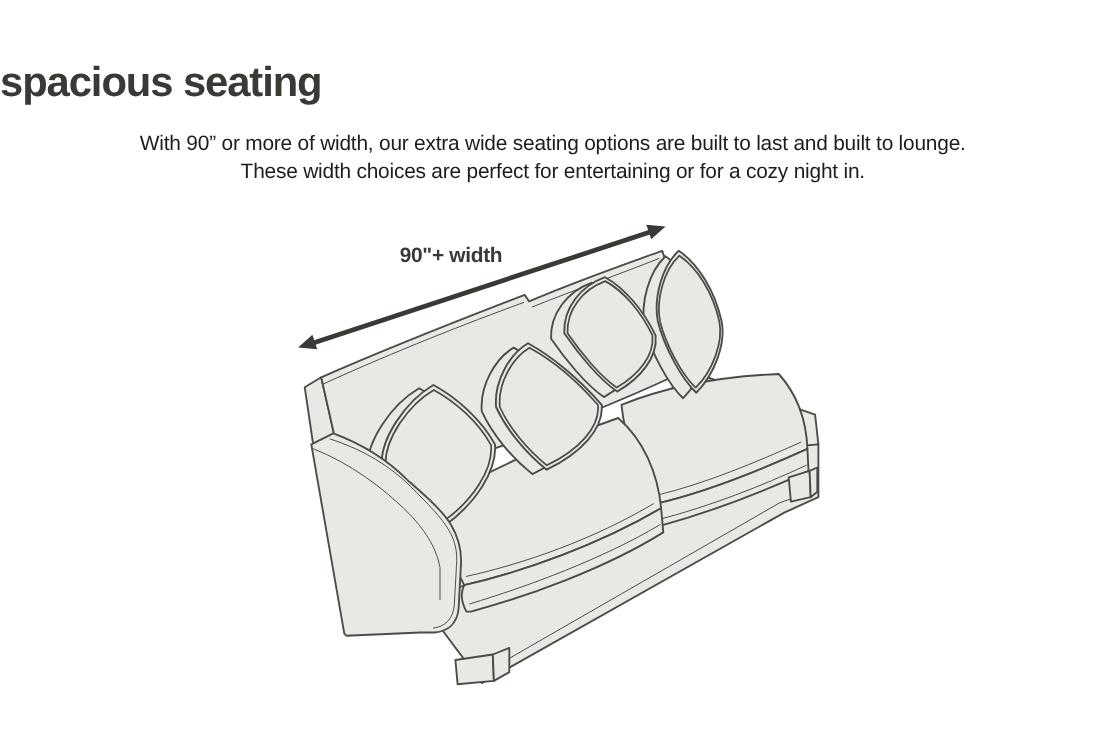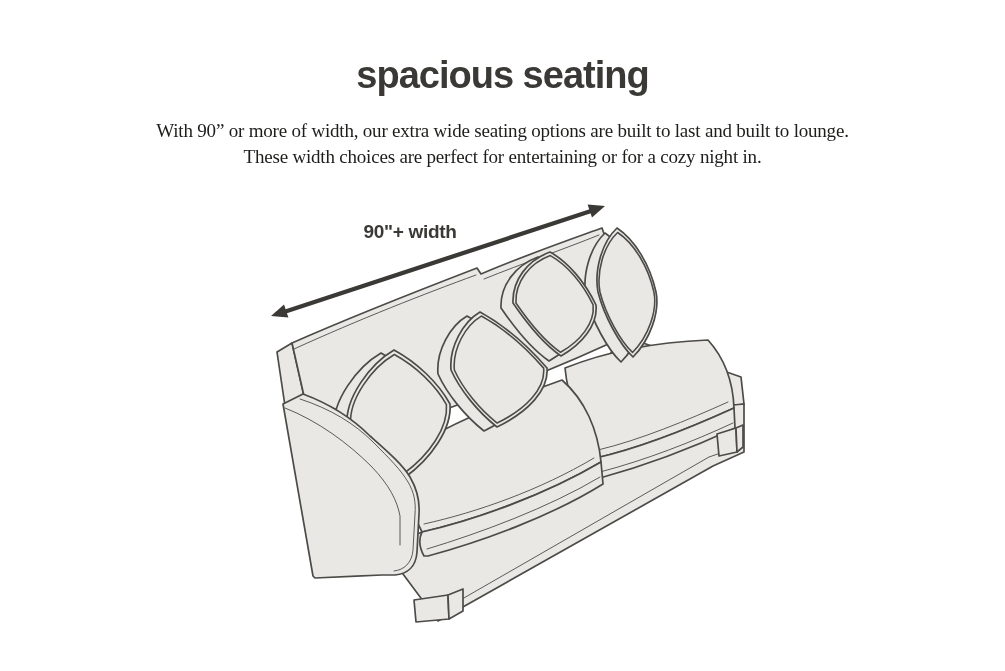--- a/index.html
+++ b/index.html
@@ -6,35 +6,33 @@
   .page{
     position:relative;
     width:1005px;height:671px;
     background:#ffffff;
     overflow:hidden;
     font-family:"Liberation Sans", sans-serif;
   }
   .headline{
     position:absolute;
     top:54px;left:0;width:1005px;
-    text-align:center;
     font-size:38px;
     font-weight:bold;
     letter-spacing:-1px;
     color:#3a3935;
   }
   .sub{
     position:absolute;
     top:118px;left:0;width:1005px;
     text-align:center;
     font-size:19px;
     line-height:26px;
     letter-spacing:-0.2px;
     color:#1d1d1b;
-    font-family:Liberation Serif, serif;
   }
   .sub p{margin:0;}
   svg.illustration{position:absolute;left:0;top:0;}
   .lineart{stroke:#4c4b48;stroke-width:1.7;stroke-linejoin:round;stroke-linecap:round;fill:#e9e8e5;}
   .pipe{stroke:#4c4b48;stroke-width:0.9;fill:none;stroke-linejoin:round;stroke-linecap:round;}
   .arrowline{stroke:#3a3936;stroke-width:4.3;stroke-linecap:butt;}
   .arrowhead{fill:#3a3936;stroke:none;}
   .dimlabel{
     font-family:"Liberation Sans", sans-serif;
     font-size:19px;

